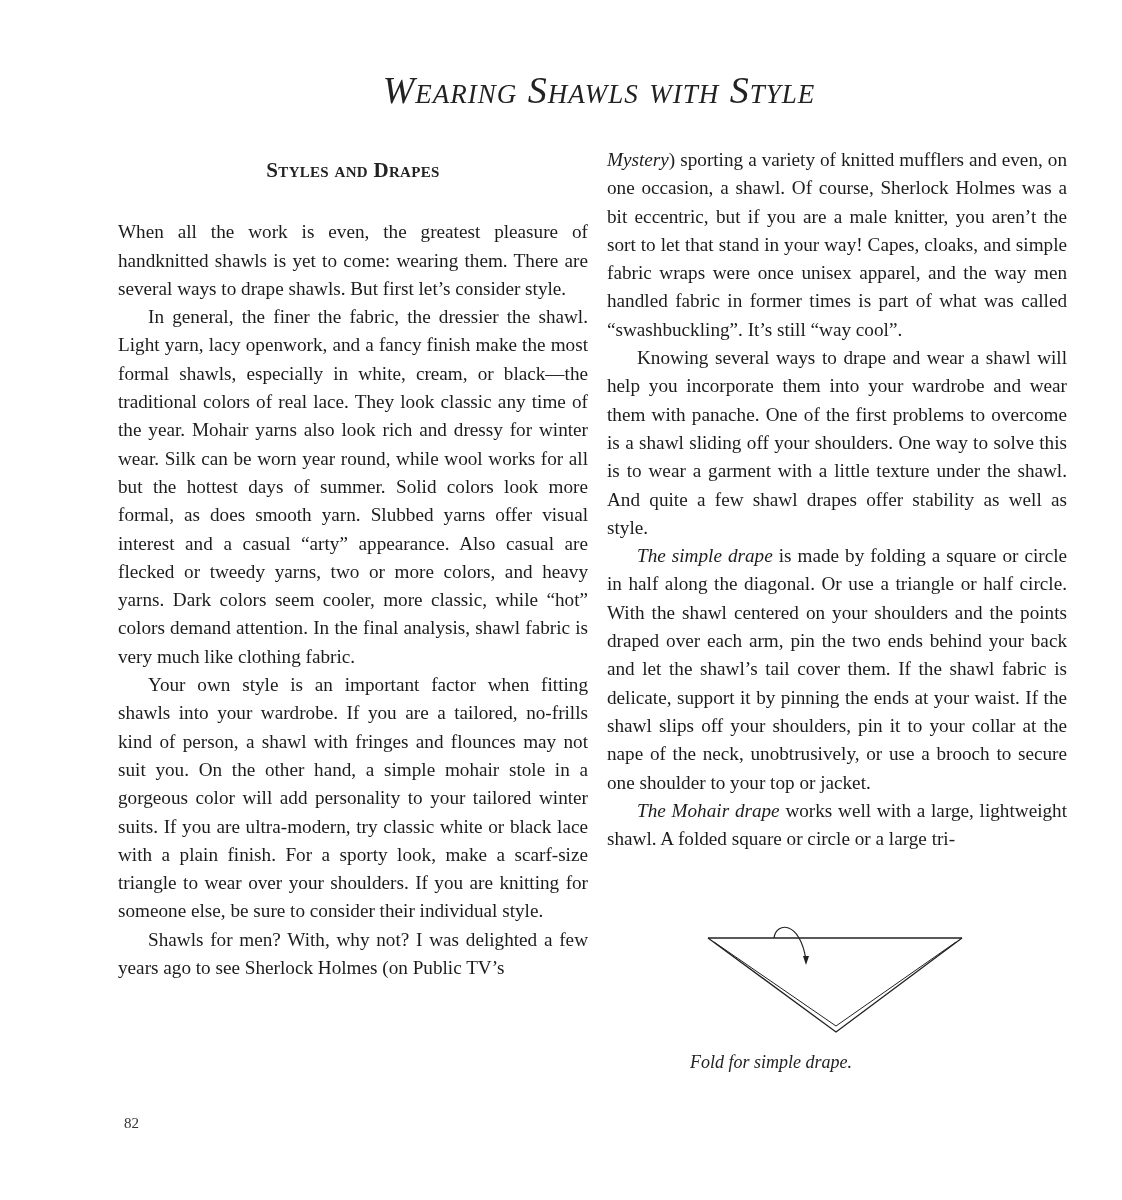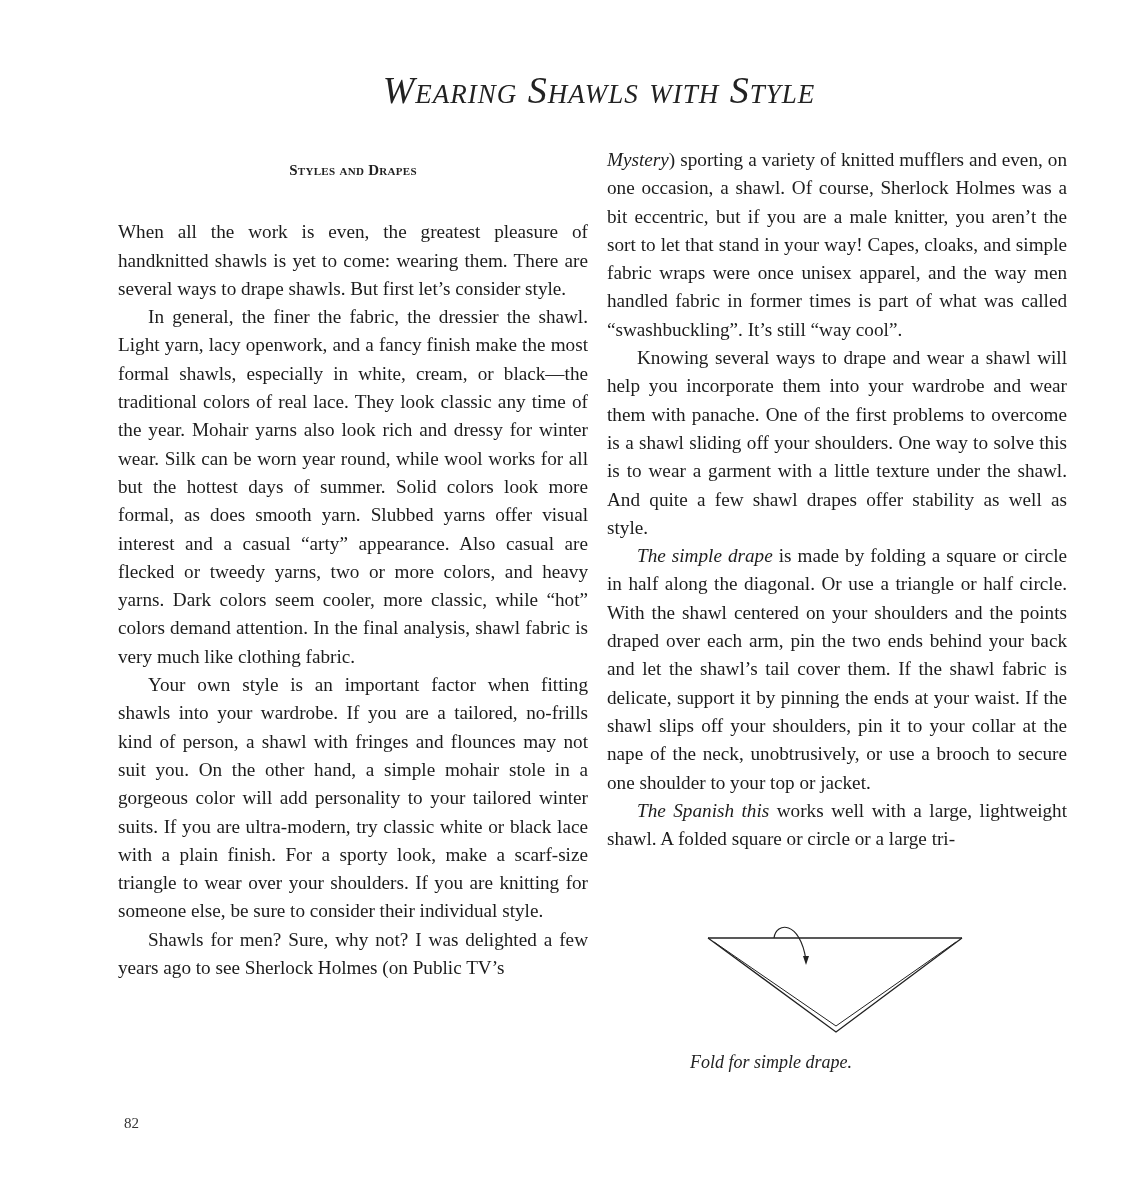--- a/index.html
+++ b/index.html
@@ -14,21 +14,21 @@
     color: #222;
   }
   .col {
     position: absolute; top: 146px; width: 470px;
     font-size: 19.2px; line-height: 28.3px; text-align: justify;
   }
   .col-left { left: 118px; }
   .col-right { left: 607px; width: 460px; }
   .subhead {
     text-align: center; font-weight: bold; font-variant: small-caps;
-    font-size: 15px; letter-spacing: 0.3px; margin: 10px 0 34px 0; color: #222;
+    font-size: 21px; letter-spacing: 0.3px; margin: 10px 0 34px 0; color: #222;
   }
   .col p { margin: 0; text-indent: 30px; hyphens: auto; }
   .col p.noindent { text-indent: 0; }
   em { font-style: italic; }
   .figure { position: absolute; left: 700px; top: 920px; width: 270px; }
   .figure svg { display: block; }
   .caption {
     position: absolute; left: 690px; top: 1052px; width: 290px; text-align: left;
     font-style: italic; font-size: 18px; color: #222;
   }
@@ -39,28 +39,28 @@
 </head>
 <body>
 
 <div class="title">Wearing Shawls with Style</div>
 
 <div class="col col-left">
   <div class="subhead">Styles and Drapes</div>
   <p class="noindent">When all the work is even, the greatest pleasure of handknitted shawls is yet to come: wearing them. There are several ways to drape shawls. But first let’s consider style.</p>
   <p>In general, the finer the fabric, the dressier the shawl. Light yarn, lacy openwork, and a fancy finish make the most formal shawls, especially in white, cream, or black—the traditional colors of real lace. They look classic any time of the year. Mohair yarns also look rich and dressy for winter wear. Silk can be worn year round, while wool works for all but the hottest days of summer. Solid colors look more formal, as does smooth yarn. Slubbed yarns offer visual interest and a casual “arty” appearance. Also casual are flecked or tweedy yarns, two or more colors, and heavy yarns. Dark colors seem cooler, more classic, while “hot” colors demand attention. In the final analysis, shawl fabric is very much like clothing fabric.</p>
   <p>Your own style is an important factor when fitting shawls into your wardrobe. If you are a tailored, no-frills kind of person, a shawl with fringes and flounces may not suit you. On the other hand, a simple mohair stole in a gorgeous color will add personality to your tailored winter suits. If you are ultra-modern, try classic white or black lace with a plain finish. For a sporty look, make a scarf-size triangle to wear over your shoulders. If you are knitting for someone else, be sure to consider their individual style.</p>
-  <p>Shawls for men? Sure, why not? I was delighted a few years ago to see Sherlock Holmes (on Public TV’s</p>
+  <p>Shawls for men? With, why not? I was delighted a few years ago to see Sherlock Holmes (on Public TV’s</p>
 </div>
 
 <div class="col col-right">
   <p class="noindent"><em>Mystery</em><span>) sporting a variety of knitted mufflers and even, on one occasion, a shawl. Of course, Sherlock Holmes was a bit eccentric, but if you are a male knitter, you aren’t the sort to let that stand in your way! Capes, cloaks, and simple fabric wraps were once unisex apparel, and the way men handled fabric in former times is part of what was called “swashbuckling”. It’s still “way cool”.</span></p>
   <p>Knowing several ways to drape and wear a shawl will help you incorporate them into your wardrobe and wear them with panache. One of the first problems to overcome is a shawl sliding off your shoulders. One way to solve this is to wear a garment with a little texture under the shawl. And quite a few shawl drapes offer stability as well as style.</p>
   <p><em>The simple drape</em><span> is made by folding a square or circle in half along the diagonal. Or use a triangle or half circle. With the shawl centered on your shoulders and the points draped over each arm, pin the two ends behind your back and let the shawl’s tail cover them. If the shawl fabric is delicate, support it by pinning the ends at your waist. If the shawl slips off your shoulders, pin it to your collar at the nape of the neck, unobtrusively, or use a brooch to secure one shoulder to your top or jacket.</span></p>
-  <p><em>The Spanish this</em><span> works well with a large, lightweight shawl. A folded square or circle or a large tri-</span></p>
+  <p><em>The Mohair drape</em><span> works well with a large, lightweight shawl. A folded square or circle or a large tri-</span></p>
 </div>
 
 <div class="figure">
   <svg width="270" height="120" viewBox="0 0 270 120">
     <line x1="8" y1="18" x2="262" y2="18" stroke="#222" stroke-width="1.4"></line>
     <polyline points="8,18 136,112 262,18" fill="none" stroke="#222" stroke-width="1.3"></polyline>
     <polyline points="14,22 136,106 256,22" fill="none" stroke="#222" stroke-width="1"></polyline>
     <path d="M 74 18 C 76 2, 100 0, 106 40" fill="none" stroke="#222" stroke-width="1.2"></path>
     <polygon points="103,36 109,36 106,45" fill="#222"></polygon>
   </svg>

